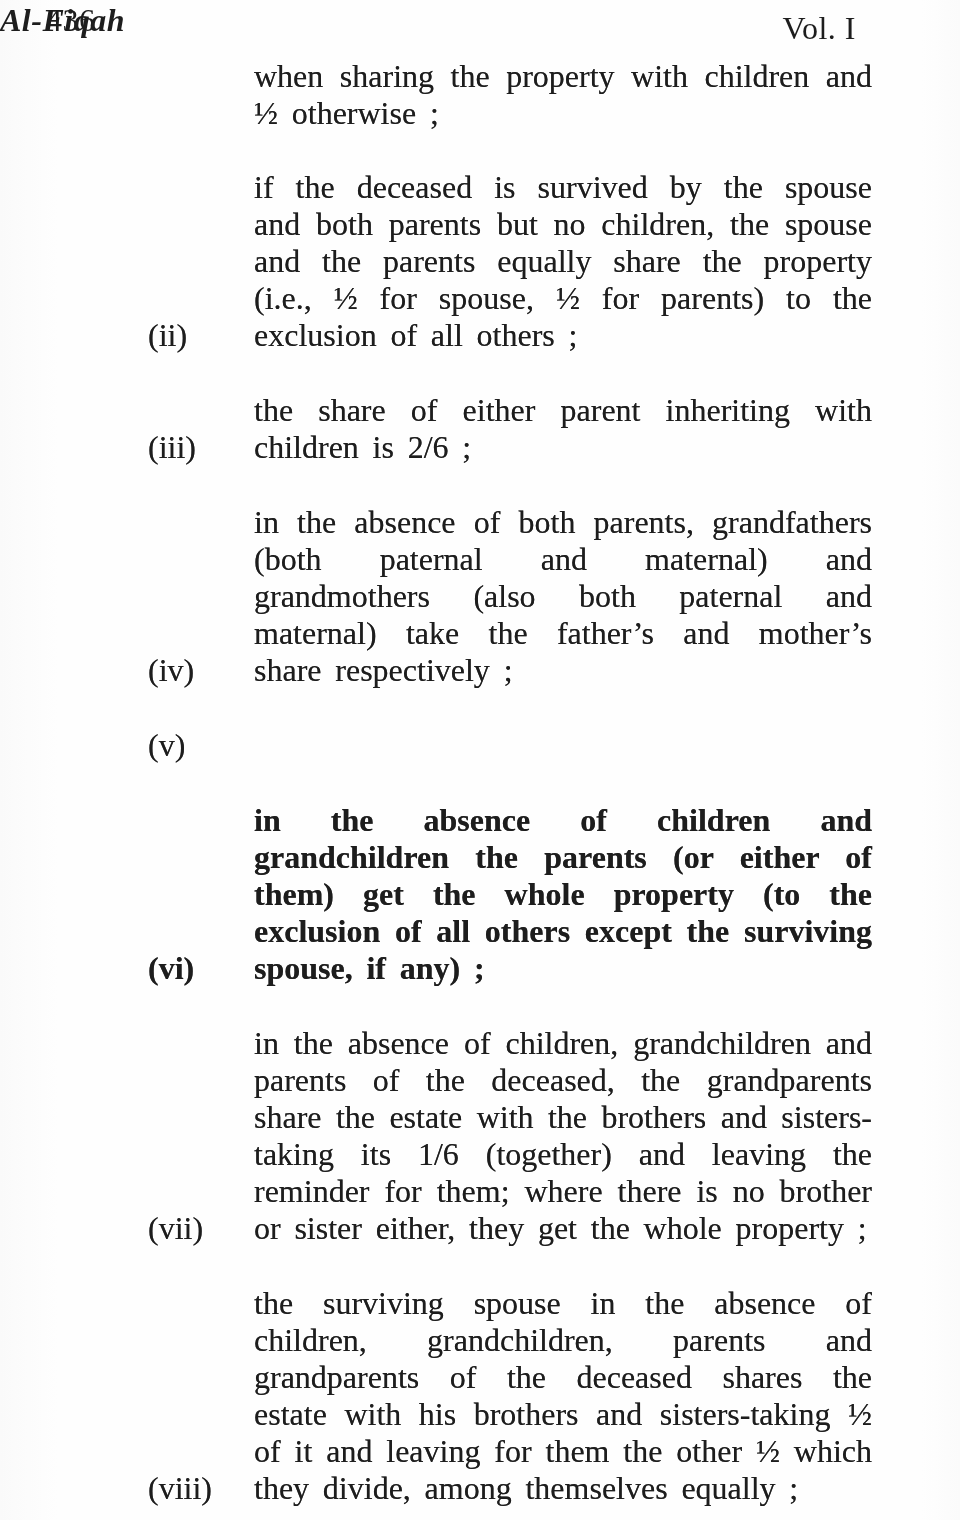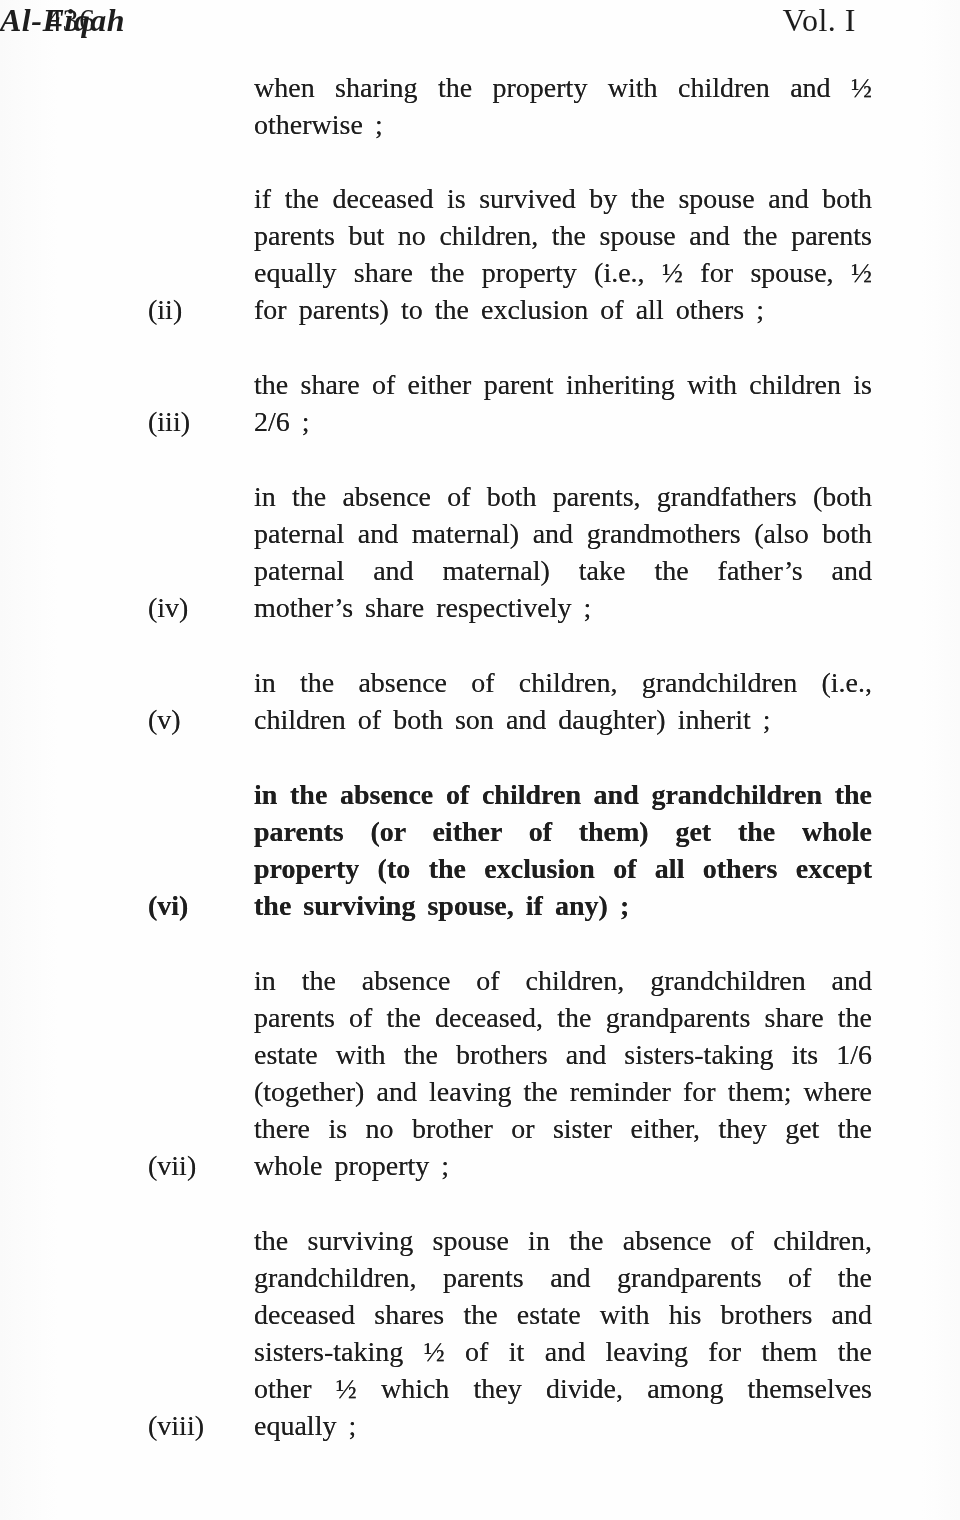--- a/index.html
+++ b/index.html
@@ -24,27 +24,27 @@
     height: 36px;
     font-size: 32px;
     letter-spacing: 0.5px;
   }
   .page-number { position: absolute; left: 46px; top: 0; }
   .book-title {
     position: absolute; left: 0; right: 64px; top: 0;
     font-style: italic;
     font-weight: bold;
   }
-  .volume { position: absolute; right: 104px; top: 0; }
+  .volume { position: absolute; right: 104px; top: 8px; }
   .content {
     position: absolute;
-    top: 69px;
+    top: 58px;
     left: 148px;
     width: 724px;
-    font-size: 28px;
+    font-size: 32px;
     line-height: 37px;
     text-shadow: 0 0 0.5px rgba(20,20,20,0.7);
   }
   .intro {
     margin-left: 106px;
     width: 618px;
     text-align: justify;
     word-spacing: 0.18em;
     margin-bottom: 37px;
   }
@@ -87,21 +87,20 @@
       <p class="item-text">the share of either parent inheriting with children is 2/6 ;</p>
     </div>
 
     <div class="item">
       <span class="item-label">(iv)</span>
       <p class="item-text">in the absence of both parents, grandfathers (both paternal and maternal) and grandmothers (also both paternal and maternal) take the father’s and mother’s share respectively ;</p>
     </div>
 
     <div class="item">
       <span class="item-label">(v)</span>
-      <p class="item-text">in the absence of children, grandchildren (i.e., children of both son and daughter) inherit ;</p>
     </div>
 
     <div class="item extra-gap">
       <span class="item-label">(vi)</span>
       <p class="item-text">in the absence of children and grandchildren the parents (or either of them) get the whole property (to the exclusion of all others except the surviving spouse, if any) ;</p>
     </div>
 
     <div class="item">
       <span class="item-label">(vii)</span>
       <p class="item-text">in the absence of children, grandchildren and parents of the deceased, the grandparents share the estate with the brothers and sisters-taking its 1/6 (together) and leaving the reminder for them; where there is no brother or sister either, they get the whole property ;</p>

